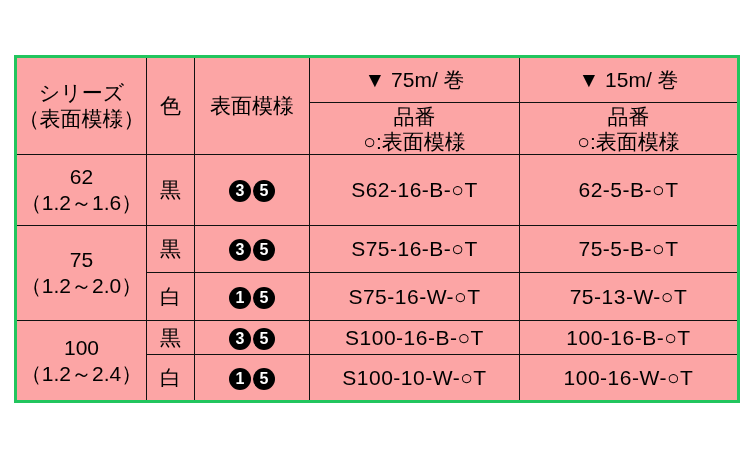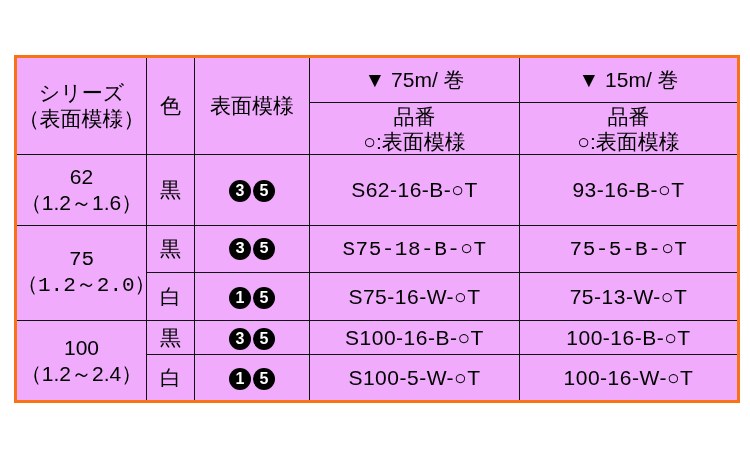--- a/index.html
+++ b/index.html
@@ -11,38 +11,38 @@
     font-family: "Liberation Sans", "DejaVu Sans", sans-serif;
     position: relative;
     overflow: hidden;
   }
   .spec-table {
     position: absolute;
     left: 14px; top: 55px;
     width: 723px;
     border-collapse: collapse;
     table-layout: fixed;
-    background: #f0abfc;
-    border: 3px solid #f97316;
+    background: #fca5a5;
+    border: 3px solid #22c55e;
   }
   .spec-table th, .spec-table td {
     border: 1.5px solid #111111;
     text-align: center;
     vertical-align: middle;
     padding: 0;
     font-weight: normal;
     font-size: 21px;
     color: #000000;
     overflow: hidden;
     white-space: nowrap;
   }
   tr.h-top  { height: 46px; }
   tr.h-sub  { height: 52px; }
   tr.r1 { height: 71px; }
-  tr.r2 { height: 47px; font-family: Liberation Mono, monospace; }
+  tr.r2 { height: 47px; }
   tr.r3 { height: 48px; }
   tr.r4 { height: 34px; }
   tr.r5 { height: 47px; }
   .line { display: block; line-height: 26px; }
   .sub .line { line-height: 25px; }
   .nc {
     display: inline-flex;
     width: 22px; height: 22px;
     border-radius: 50%;
     background: #000000;
@@ -94,32 +94,32 @@
     <tr class="r1">
       <td>
         <span class="line">62</span>
         <span class="line">（1.2～1.6）</span>
       </td>
       <td>黒</td>
       <td>
         <span class="nc">3</span><span class="nc">5</span>
       </td>
       <td class="code">S62-16-B-○T</td>
-      <td class="code">93-16-B-○T</td>
+      <td class="code">62-5-B-○T</td>
     </tr>
     <tr class="r2">
       <td rowspan="2">
         <span class="line">75</span>
         <span class="line">（1.2～2.0）</span>
       </td>
       <td>黒</td>
       <td>
         <span class="nc">3</span><span class="nc">5</span>
       </td>
-      <td class="code">S75-18-B-○T</td>
+      <td class="code">S75-16-B-○T</td>
       <td class="code">75-5-B-○T</td>
     </tr>
     <tr class="r3">
       <td>白</td>
       <td>
         <span class="nc">1</span><span class="nc">5</span>
       </td>
       <td class="code">S75-16-W-○T</td>
       <td class="code">75-13-W-○T</td>
     </tr>
@@ -133,17 +133,17 @@
         <span class="nc">3</span><span class="nc">5</span>
       </td>
       <td class="code">S100-16-B-○T</td>
       <td class="code">100-16-B-○T</td>
     </tr>
     <tr class="r5">
       <td>白</td>
       <td>
         <span class="nc">1</span><span class="nc">5</span>
       </td>
-      <td class="code">S100-5-W-○T</td>
+      <td class="code">S100-10-W-○T</td>
       <td class="code">100-16-W-○T</td>
     </tr>
   </tbody>
 </table>
 
 </body></html>

